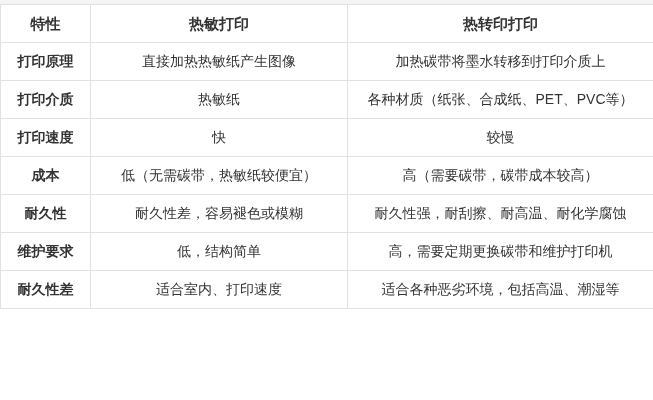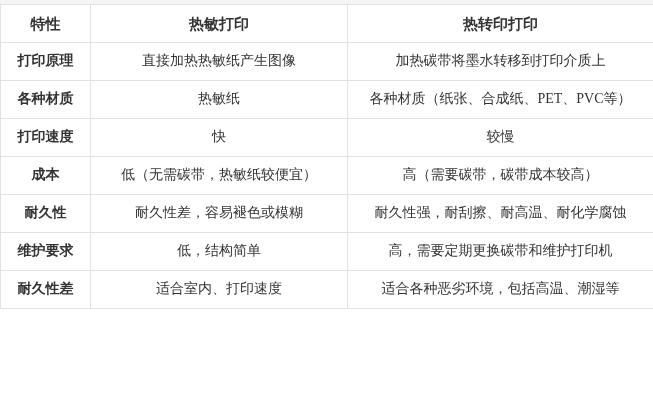--- a/index.html
+++ b/index.html
@@ -7,21 +7,20 @@
     padding: 0;
     background: #ffffff;
     font-family: "Liberation Sans", "DejaVu Sans", sans-serif;
   }
   .page {
     position: relative;
     width: 653px;
     height: 400px;
     background: #ffffff;
     overflow: hidden;
-    font-family: Liberation Serif, serif;
   }
   .top-strip {
     width: 653px;
     height: 4px;
     background: #f4f4f4;
   }
   table.compare {
     border-collapse: collapse;
     table-layout: fixed;
     width: 653px;
@@ -74,21 +73,21 @@
         <th>热转印打印</th>
       </tr>
     </thead>
     <tbody>
       <tr>
         <th>打印原理</th>
         <td>直接加热热敏纸产生图像</td>
         <td>加热碳带将墨水转移到打印介质上</td>
       </tr>
       <tr>
-        <th>各种材质</th>
+        <th>打印介质</th>
         <td>热敏纸</td>
         <td>各种材质（纸张、合成纸、PET、PVC等）</td>
       </tr>
       <tr>
         <th>打印速度</th>
         <td>快</td>
         <td>较慢</td>
       </tr>
       <tr>
         <th>成本</th>

